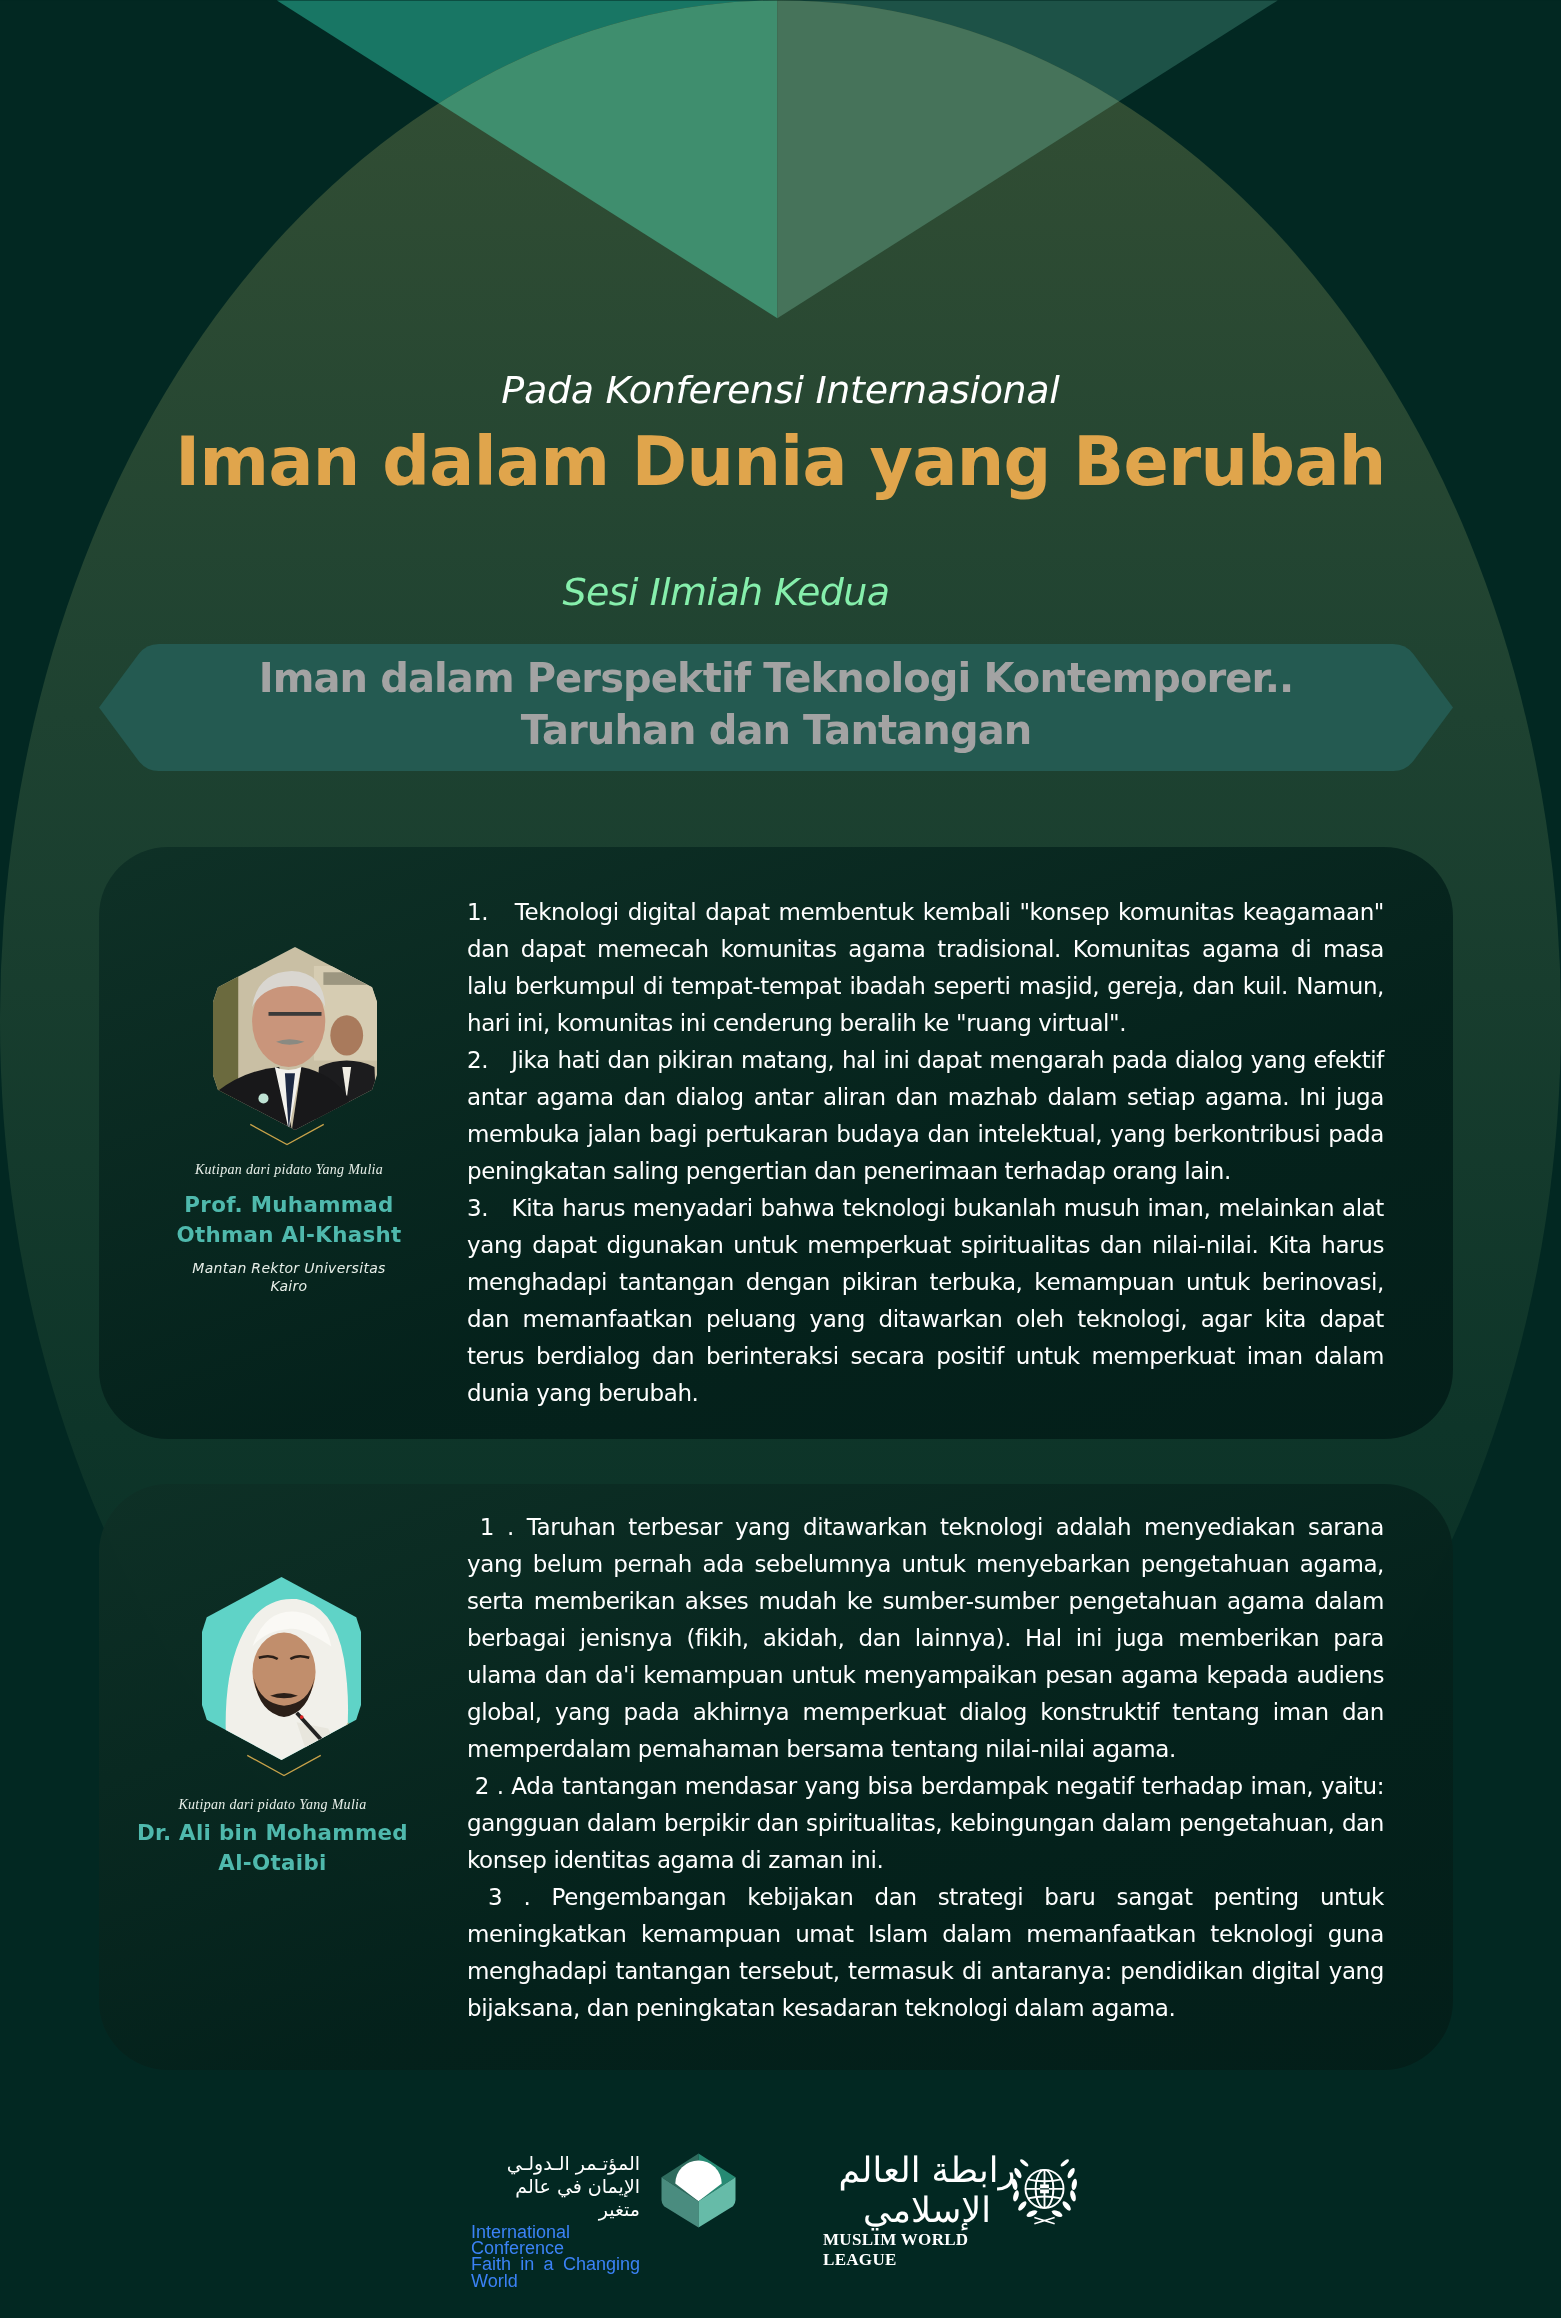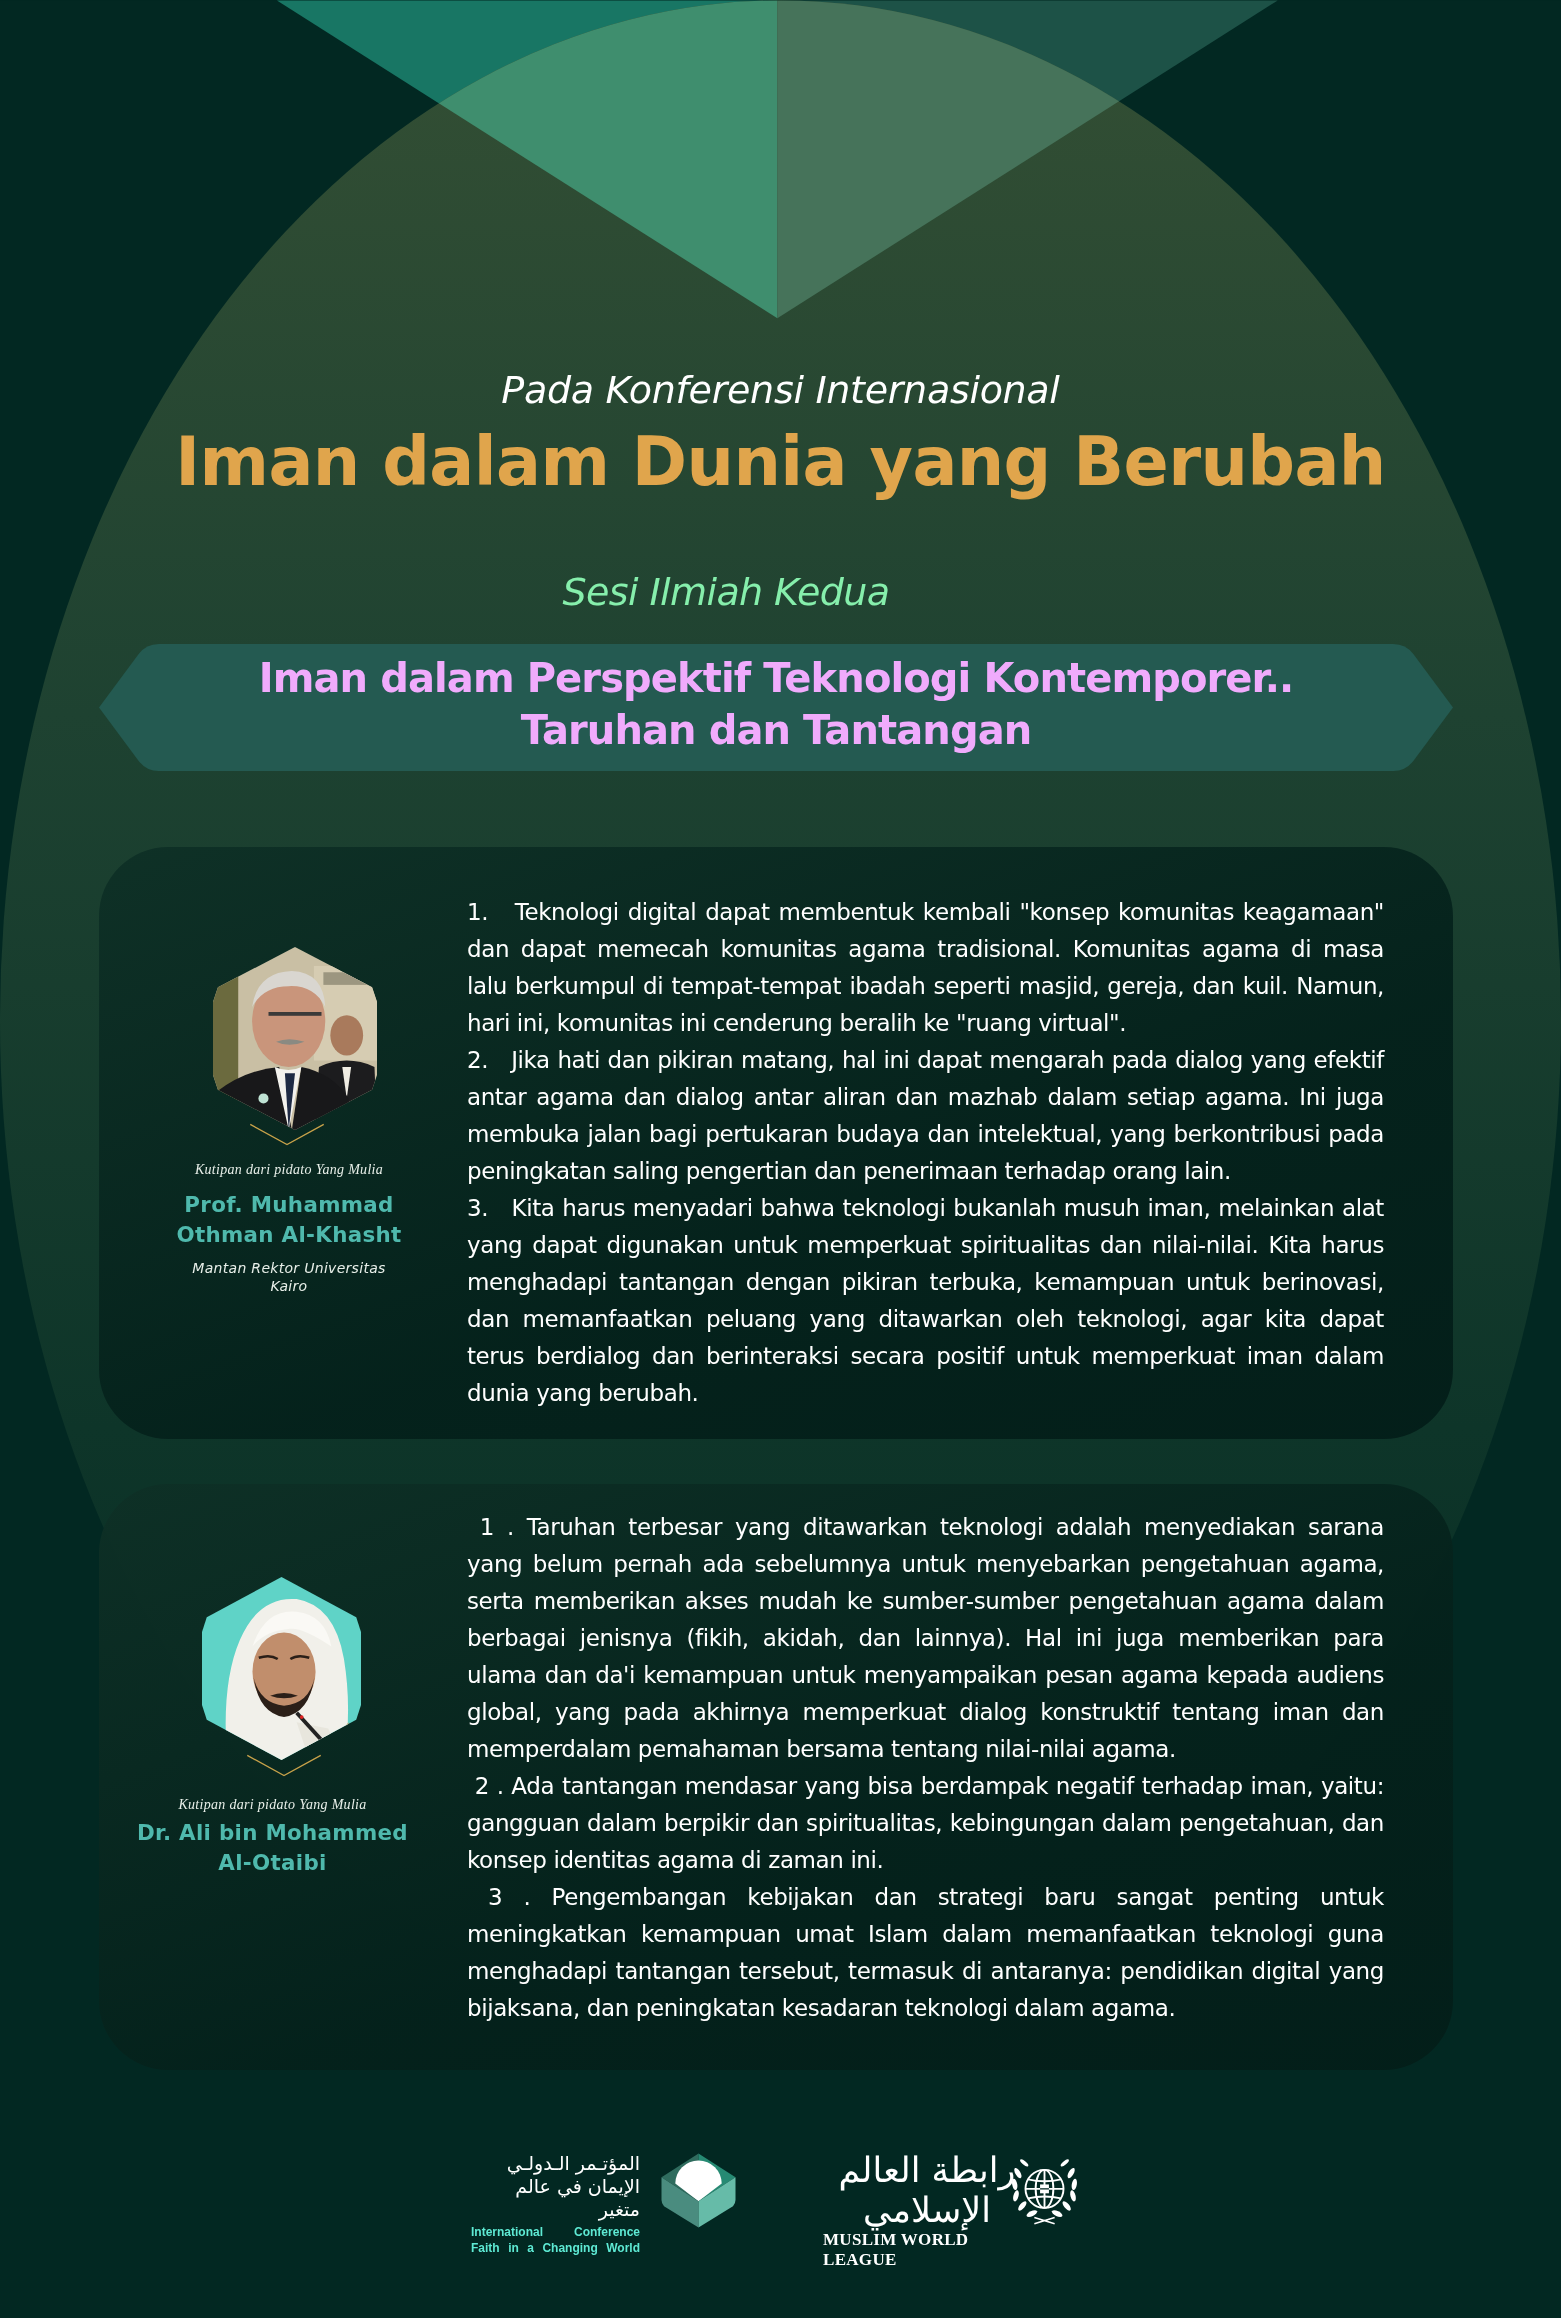--- a/index.html
+++ b/index.html
@@ -27,21 +27,21 @@
     left: 0; width: 1452px; top: 570px; text-align: center;
     font-family: "DejaVu Sans", sans-serif; font-style: italic;
     font-size: 38px; color: #86efac; letter-spacing: -0.6px;
   }
   .banner {
     left: 99px; top: 644px; width: 1354px; height: 127px;
   }
   .banner-text {
     left: 99px; top: 652px; width: 1354px; text-align: center;
     font-family: "DejaVu Sans", sans-serif; font-weight: bold;
-    font-size: 40px; line-height: 52px; color: #f0abfc; letter-spacing: -0.9px;
+    font-size: 40px; line-height: 52px; color: #a3a3a3; letter-spacing: -0.9px;
   }
 
   .card {
     left: 99px; width: 1354px; border-radius: 69px;
     background: linear-gradient(160deg, rgba(14,48,38,0.95) 0%, rgba(4,33,27,0.96) 60%, rgba(3,30,25,0.97) 100%);
   }
   .card-1 { top: 847px; height: 592px; }
   .card-2 { top: 1484px; height: 586px; }
   .hex {
     width: 164px; height: 183px;
@@ -64,22 +64,22 @@
   }
 
   .body-text {
     left: 467px; width: 917px;
     font-family: "DejaVu Sans", sans-serif; font-size: 23px; line-height: 37px;
     color: #ffffff; text-align: justify; letter-spacing: -0.4px;
   }
   .body-text p { margin: 0; }
 
   .footer-text-en {
-    font-family: "Liberation Sans", sans-serif; font-size: 12px; line-height: 16.4px; color: #5eead4;
-    text-align: justify; text-align-last: justify; width: 169px; font-weight: bold;
+    font-family: "Liberation Sans", sans-serif; font-size: 18px; line-height: 16.4px; color: #3b82f6;
+    text-align: justify; text-align-last: justify; width: 169px;
   }
   .footer-text-ar {
     font-family: "DejaVu Sans", sans-serif; font-size: 19px; line-height: 23px; color: #ffffff;
     direction: rtl; text-align: right; width: 169px;
   }
   .mwl-ar {
     font-family: "DejaVu Serif", serif; font-size: 35px; color: #ffffff; direction: rtl;
     text-align: center; width: 208px;
   }
   .mwl-en {

